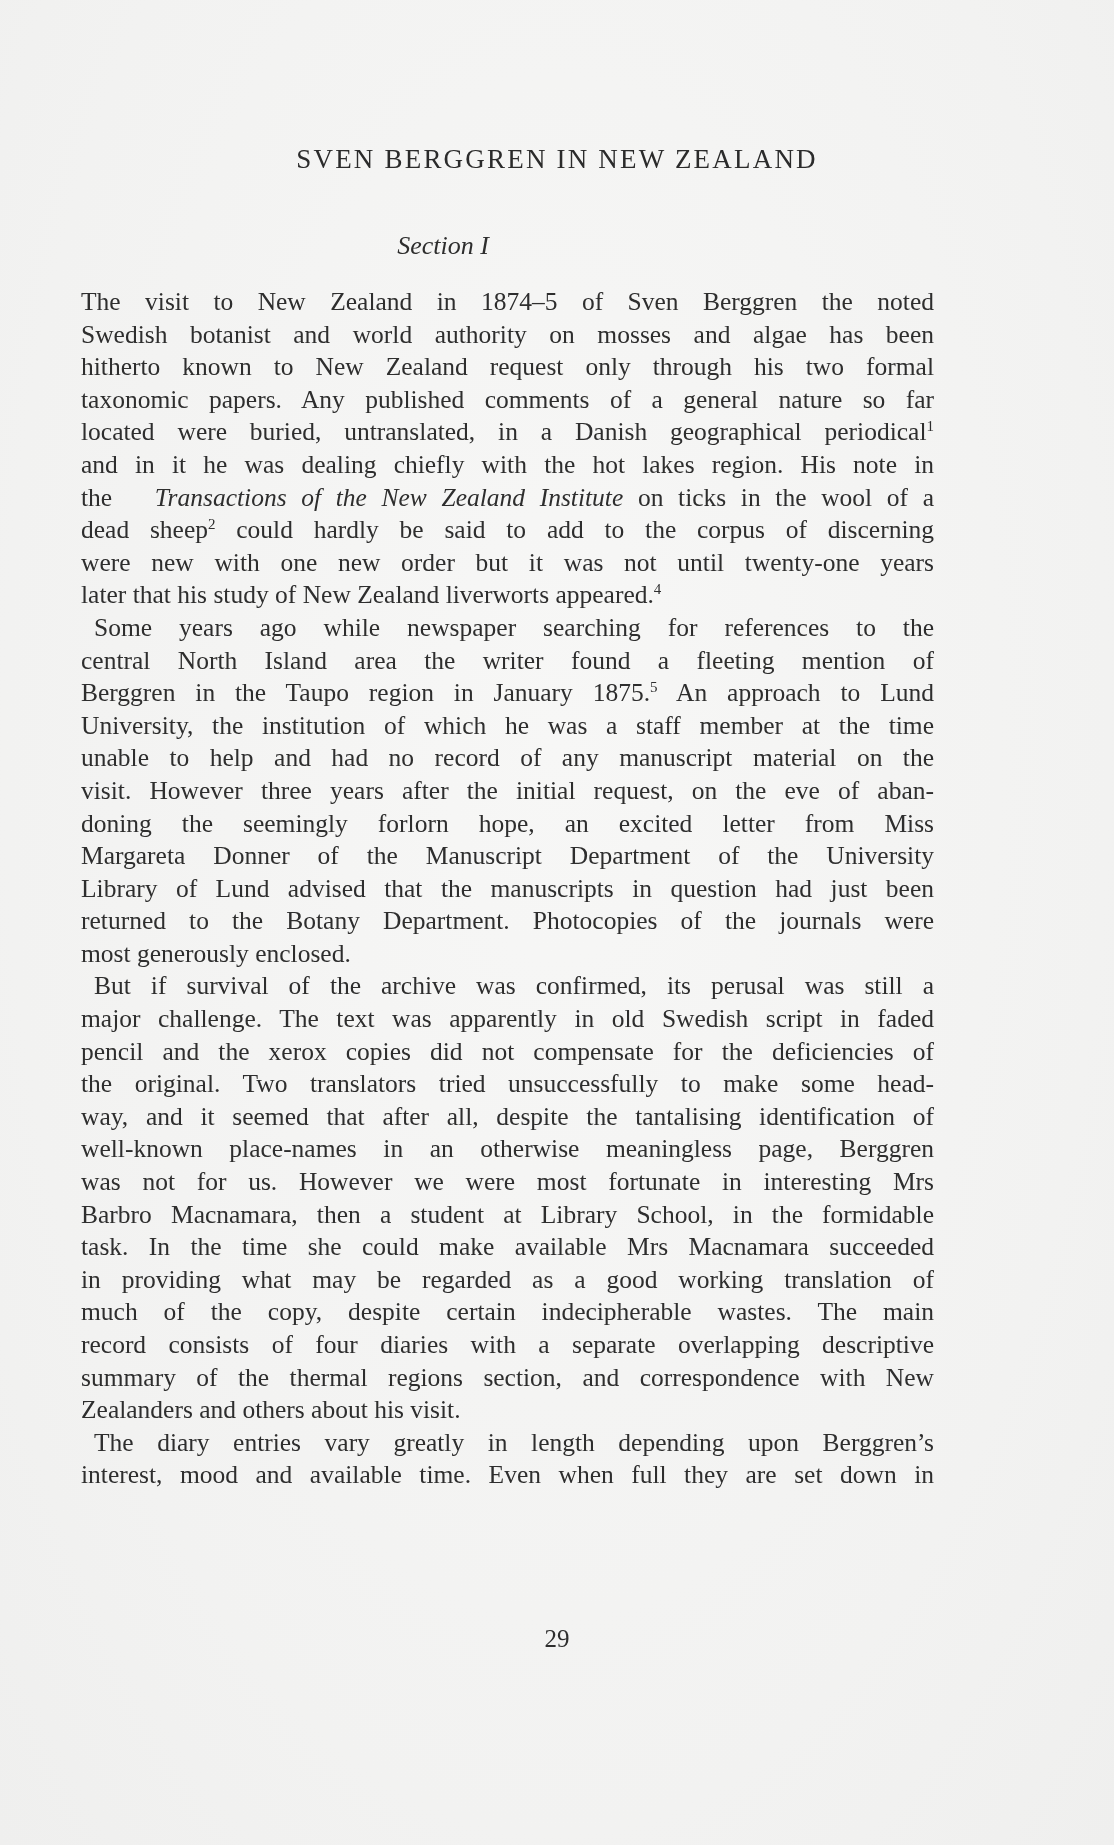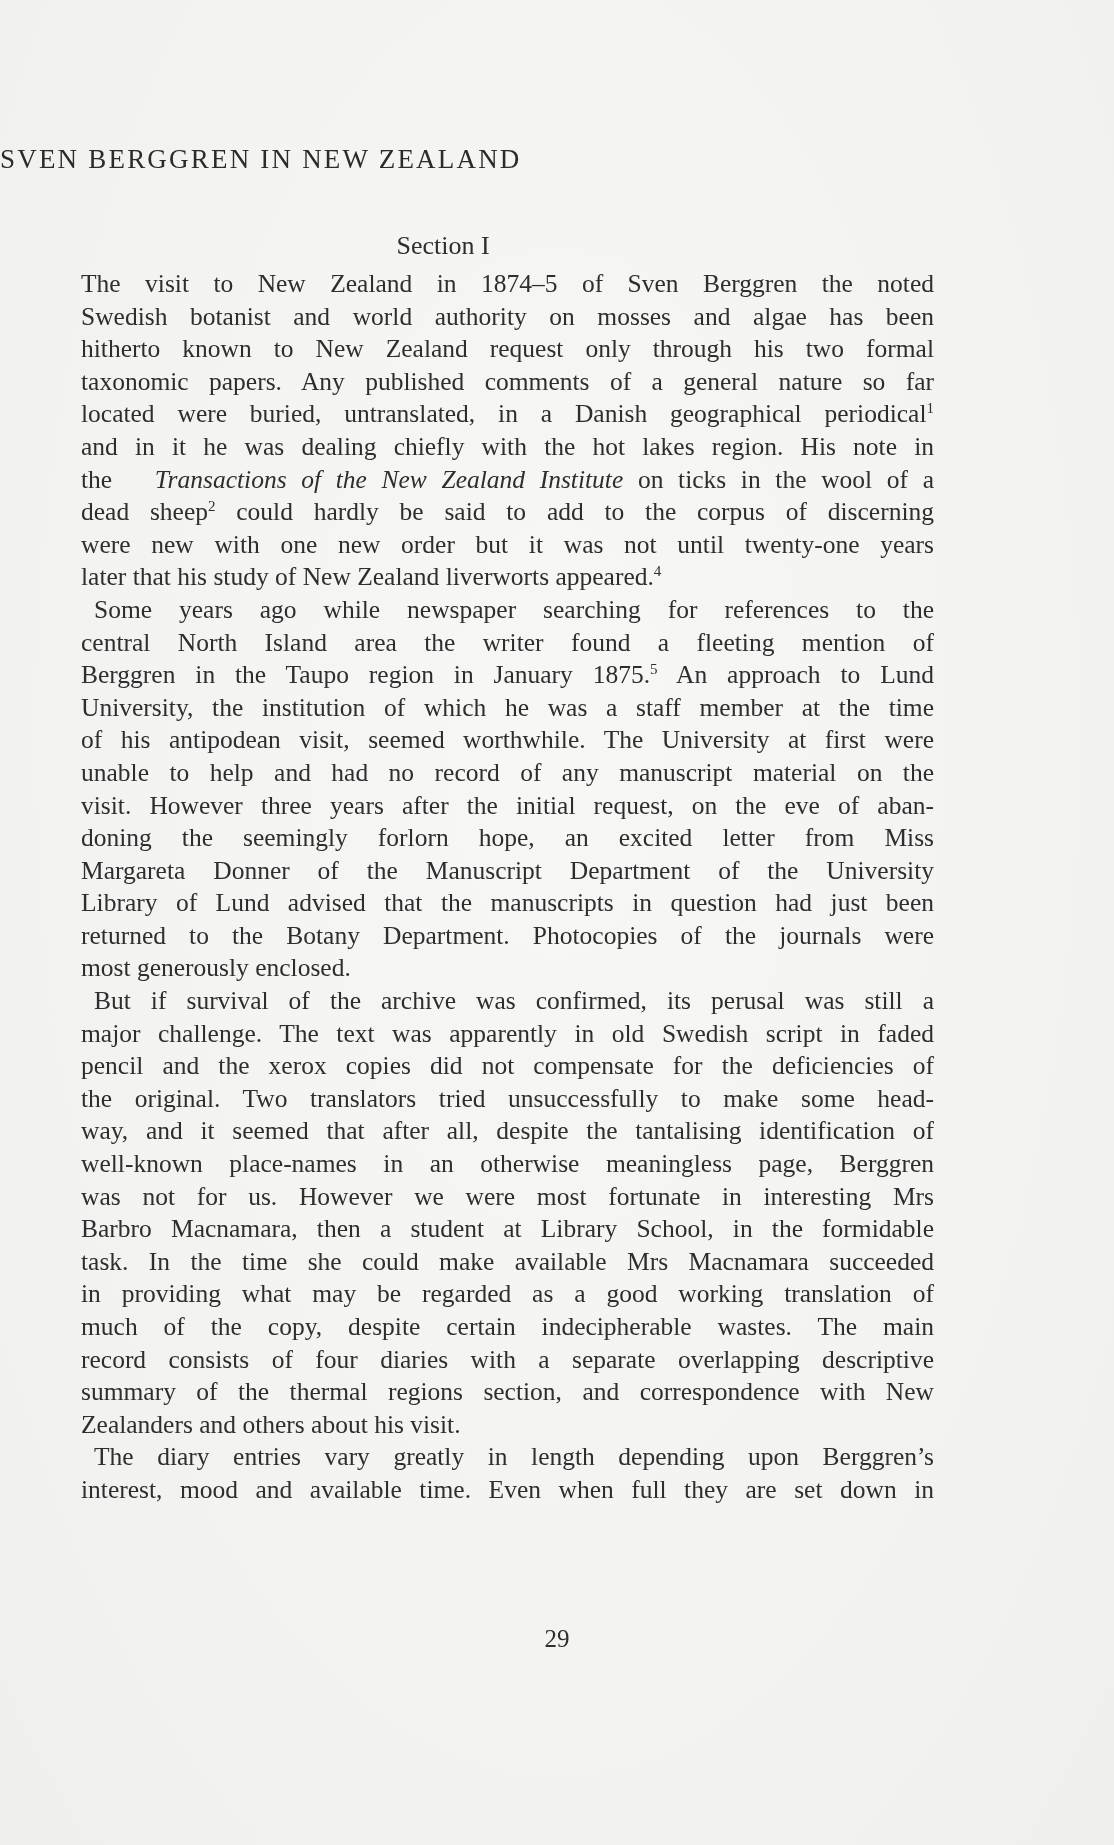--- a/index.html
+++ b/index.html
@@ -21,40 +21,42 @@
       width: 1114px;
       height: 1845px;
       background:
         radial-gradient(ellipse at 50% 40%, #f7f7f6 0%, #f2f2f1 70%, #efefee 100%);
     }
     .title {
       position: absolute;
       top: 144px;
       left: 0;
       width: 1114px;
+      text-align: center;
       font-size: 27px;
       letter-spacing: 2.2px;
       color: #2b2b2b;
       margin: 0;
       font-weight: normal;
     }
     .section {
       position: absolute;
       top: 231px;
       left: 0;
       width: 886px;
       text-align: center;
+      font-style: italic;
       font-size: 26px;
       color: #2e2e2e;
       margin: 0;
       font-weight: normal;
     }
     .body-text {
       position: absolute;
-      top: 268px;
+      top: 286px;
       left: 81px;
       width: 853px;
     }
     .line {
       display: block;
       height: 32.6px;
       line-height: 32.6px;
       font-size: 25.5px;
       white-space: nowrap;
       text-align: justify;
@@ -101,21 +103,20 @@
       <div class="line"><span>located were buried, untranslated, in a Danish geographical periodical</span><sup>1</sup></div>
       <div class="line"><span>and in it he was dealing chiefly with the hot lakes region. His note in</span></div>
       <div class="line"><span>the </span><span class="it">Transactions of the New Zealand Institute</span><span> on ticks in the wool of a</span></div>
       <div class="line"><span>dead sheep</span><sup>2</sup><span> could hardly be said to add to the corpus of discerning</span></div>
       <div class="line"><span>were new with one new order but it was not until twenty-one years</span></div>
       <div class="line last"><span>later that his study of New Zealand liverworts appeared.</span><sup>4</sup></div>
       <div class="line indent"><span>Some years ago while newspaper searching for references to the</span></div>
       <div class="line"><span>central North Island area the writer found a fleeting mention of</span></div>
       <div class="line"><span>Berggren in the Taupo region in January 1875.</span><sup>5</sup><span> An approach to Lund</span></div>
       <div class="line"><span>University, the institution of which he was a staff member at the time</span></div>
-      <div class="line"><span>of his antipodean visit, seemed worthwhile. The University at first were</span></div>
       <div class="line"><span>unable to help and had no record of any manuscript material on the</span></div>
       <div class="line"><span>visit. However three years after the initial request, on the eve of aban-</span></div>
       <div class="line"><span>doning the seemingly forlorn hope, an excited letter from Miss</span></div>
       <div class="line"><span>Margareta Donner of the Manuscript Department of the University</span></div>
       <div class="line"><span>Library of Lund advised that the manuscripts in question had just been</span></div>
       <div class="line"><span>returned to the Botany Department. Photocopies of the journals were</span></div>
       <div class="line last"><span>most generously enclosed.</span></div>
       <div class="line indent"><span>But if survival of the archive was confirmed, its perusal was still a</span></div>
       <div class="line"><span>major challenge. The text was apparently in old Swedish script in faded</span></div>
       <div class="line"><span>pencil and the xerox copies did not compensate for the deficiencies of</span></div>

